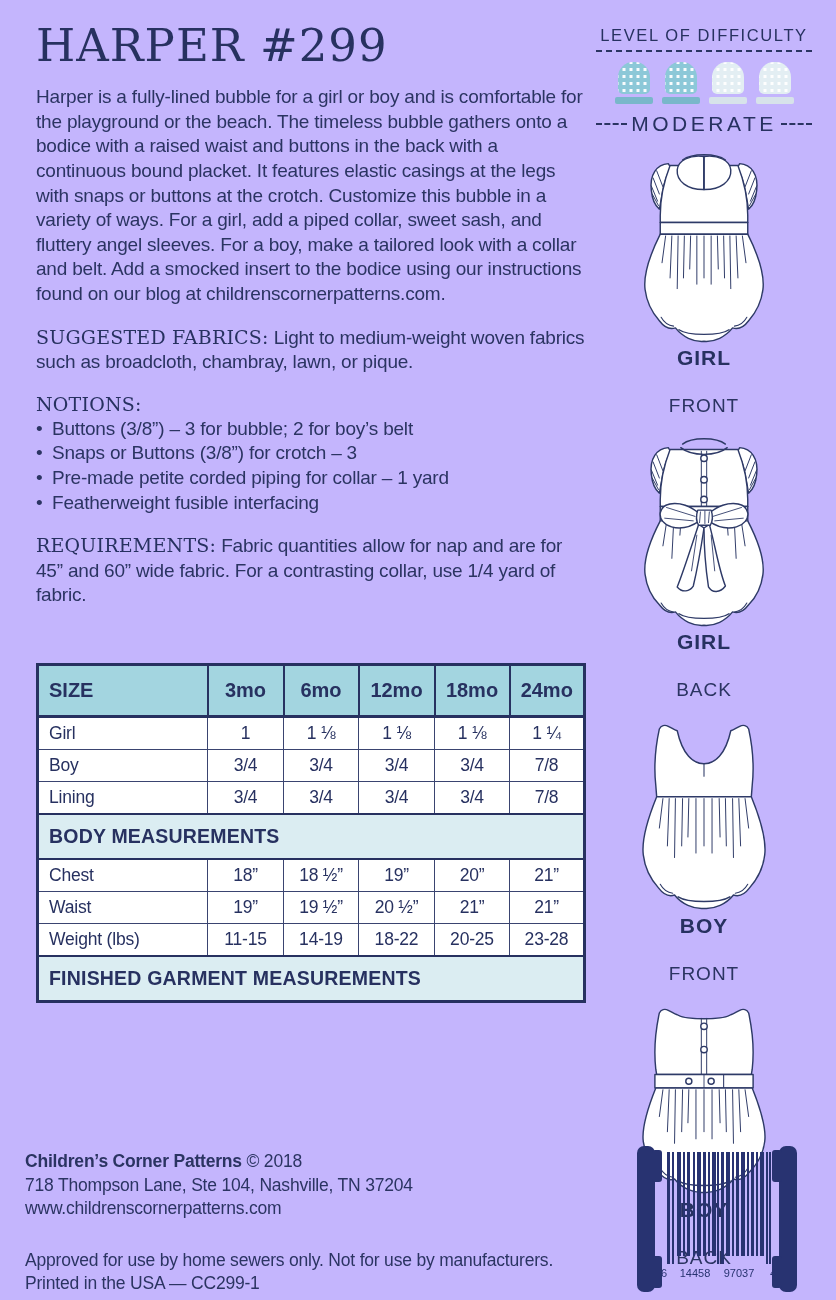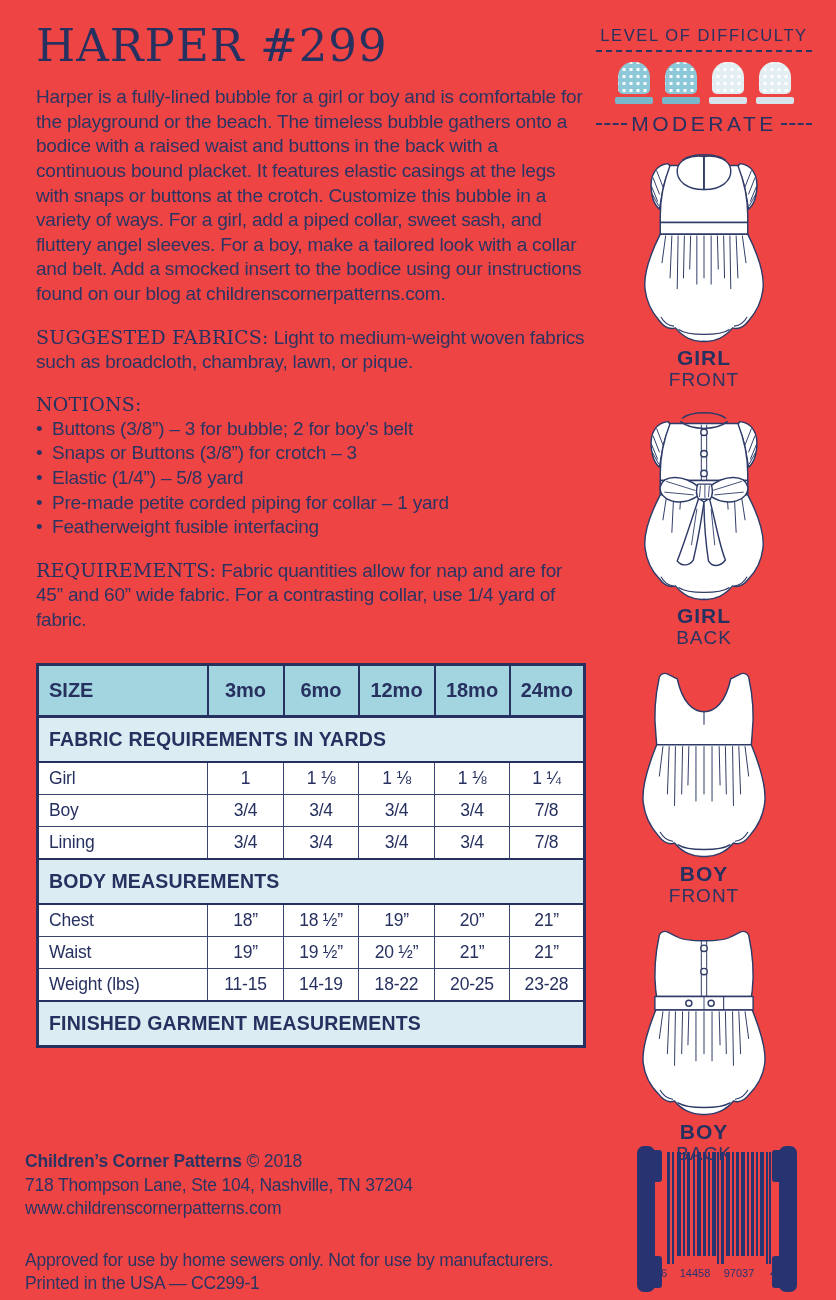--- a/index.html
+++ b/index.html
@@ -1,17 +1,17 @@
 <!DOCTYPE html>
 <html><head>
 <meta charset="utf-8">
 <style>
   html,body{margin:0;padding:0;background:#ffffff;}
   .page{
-    position:relative;width:836px;height:1300px;background:#ef4444;overflow:hidden;
+    position:relative;width:836px;height:1300px;background:#c4b5fd;overflow:hidden;
     font-family:"Liberation Sans",sans-serif;color:#2b3462;
   }
   
   .left-col{position:absolute;left:36px;top:22px;width:552px;}
   .title{
     font-family:"DejaVu Serif",serif;font-weight:500;font-size:45px;line-height:1.05;
     letter-spacing:1px;margin:0 0 16px 0;color:#273160;
   }
   .body-text{font-size:19px;line-height:24.6px;letter-spacing:-0.2px;margin:0 0 18px 0;}
   .serif-label{
@@ -66,40 +66,39 @@
     background-image:radial-gradient(circle,rgba(255,255,255,0.95) 1.5px,rgba(255,255,255,0) 1.9px);
   }
   .thimble.light .base{background:#d7e3ea;}
   .moderate-row{display:flex;align-items:center;margin-top:8px;}
   .moderate-row .d{flex:1;border-top:2px dashed #2b3462;}
   .moderate-text{font-size:21px;letter-spacing:3.5px;font-weight:500;color:#273160;padding:0 4px;white-space:nowrap;}
   
   .fig{margin:10px 0 0 0;text-align:center;width:216px;}
   .fig svg{display:block;margin:0 auto;}
   .fig-name{font-size:21px;font-weight:bold;letter-spacing:1px;color:#273160;line-height:1.1;margin-top:2px;}
-  .fig-view{font-size:19px;letter-spacing:1px;color:#2b3462;line-height:1.2;}
+  .fig-view{font-size:19px;letter-spacing:1px;color:#2b3462;line-height:1.2;margin-top:26px;}
   
   .barcode{position:absolute;left:637px;top:1146px;width:160px;height:146px;}
   .barcode text{font-family:"Liberation Sans",sans-serif;font-size:11px;fill:#283371;}
 </style>
 </head>
 <body>
 
 <div class="page">
 
   <div class="left-col">
     <h1 class="title">HARPER #299</h1>
     <p class="body-text">Harper is a fully-lined bubble for a girl or boy and is comfortable for the playground or the beach. The timeless bubble gathers onto a bodice with a raised waist and buttons in the back with a continuous bound placket. It features elastic casings at the legs with snaps or buttons at the crotch. Customize this bubble in a variety of ways. For a girl, add a piped collar, sweet sash, and fluttery angel sleeves. For a boy, make a tailored look with a collar and belt. Add a smocked insert to the bodice using our instructions found on our blog at childrenscornerpatterns.com.</p>
     <p class="body-text"><span class="serif-label">SUGGESTED FABRICS:</span><span> Light to medium-weight woven fabrics such as broadcloth, chambray, lawn, or pique.</span></p>
     <div class="notions-block">
       <div class="serif-label">NOTIONS:</div>
       <ul class="notions" id="notions-list">
           <li>Buttons (3/8”) – 3 for bubble; 2 for boy’s belt</li>
           <li>Snaps or Buttons (3/8”) for crotch – 3</li>
-          <li>Elastic (1/4”) – 5/8 yard</li>
           <li>Pre-made petite corded piping for collar – 1 yard</li>
           <li>Featherweight fusible interfacing</li>
         </ul>
     </div>
     <p class="body-text"><span class="serif-label">REQUIREMENTS:</span><span> Fabric quantities allow for nap and are for 45” and 60” wide fabric. For a contrasting collar, use 1/4 yard of fabric.</span></p>
   </div>
 
   <div class="size-table-wrap">
     <table class="size-table" id="size-table">
       <colgroup>
@@ -111,23 +110,20 @@
           <col style="width:75px">
       </colgroup>
       <tbody id="size-table-body">
           <tr class="head">
             <th>SIZE</th>
             <th>3mo</th>
             <th>6mo</th>
             <th>12mo</th>
             <th>18mo</th>
             <th>24mo</th>
-          </tr>
-          <tr class="band">
-            <td colspan="6">FABRIC REQUIREMENTS IN YARDS</td>
           </tr>
           <tr class="data">
             <td class="rowlabel">Girl</td>
             <td>1</td>
             <td>1 ⅛</td>
             <td>1 ⅛</td>
             <td>1 ⅛</td>
             <td>1 ¼</td>
           </tr>
           <tr class="data">

